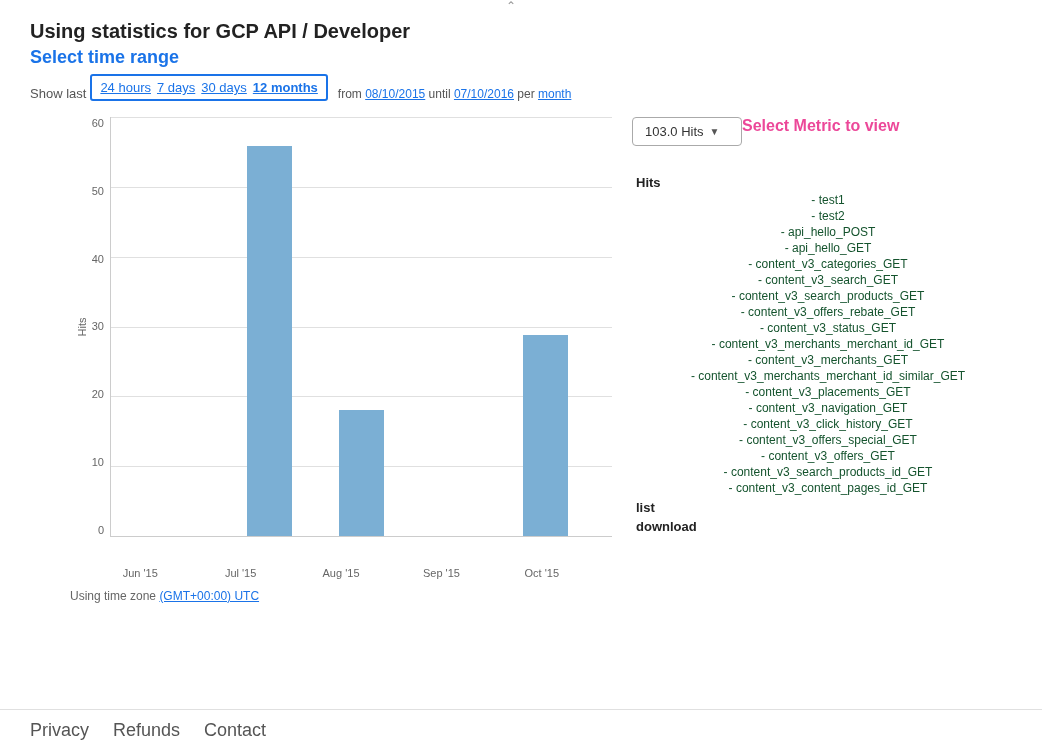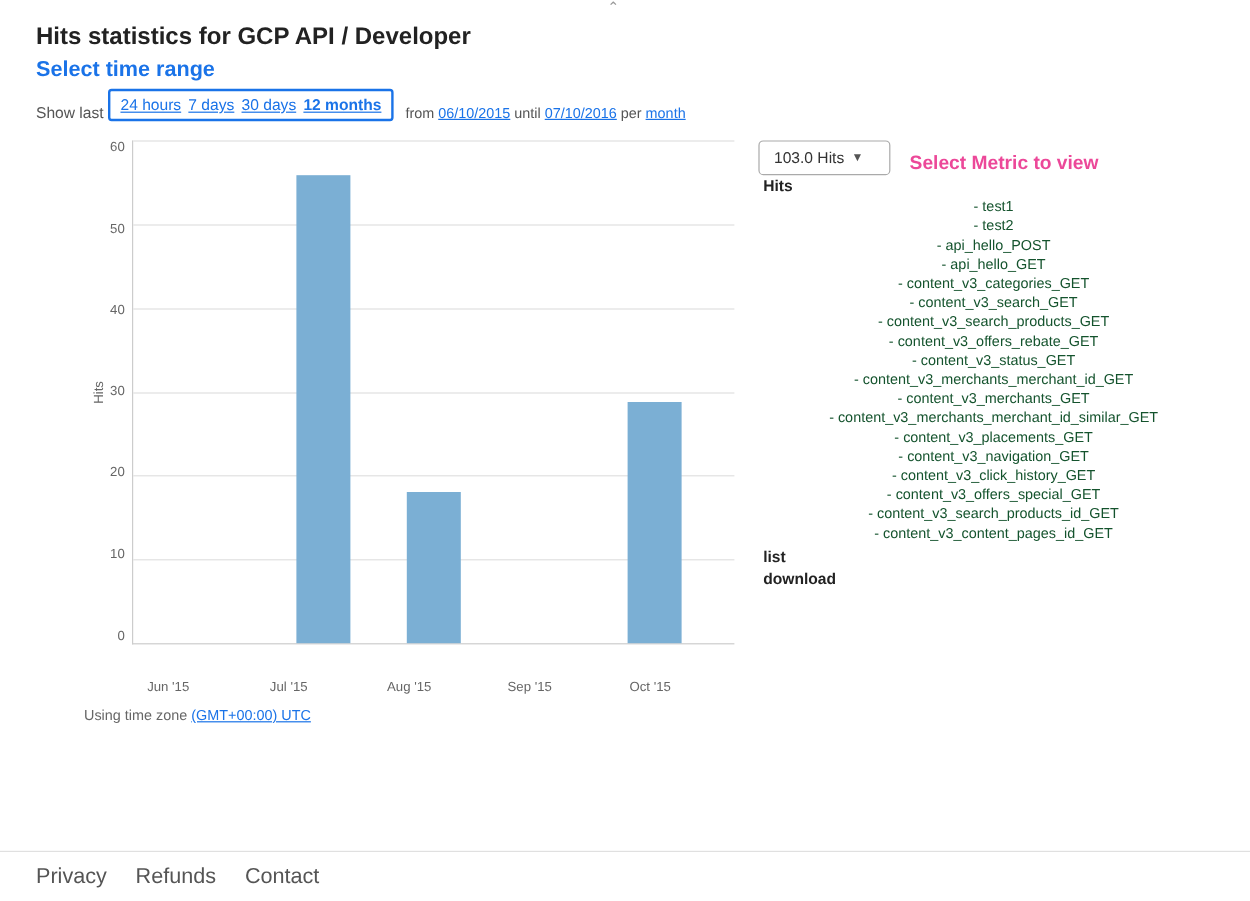--- a/index.html
+++ b/index.html
@@ -183,23 +183,22 @@
       text-decoration: underline;
     }
 
     .metric-panel {
       width: 380px;
       flex-shrink: 0;
     }
 
     .metric-selector-row {
       display: flex;
-      align-items: flex-end;
-      gap: 16px;
-      margin-bottom: 1px;
+      align-items: flex-start;
+      margin-bottom: 29px;
     }
 
     .hits-dropdown {
       border: 1px solid #aaa;
       border-radius: 4px;
       padding: 6px 12px;
       font-size: 13px;
       display: flex;
       align-items: center;
       gap: 6px;
@@ -280,36 +279,36 @@
     }
   </style>
 </head>
 <body>
 
 <div class="page-container">
   
   <div class="chevron-up">⌃</div>
 
   
-  <h1 class="page-title">Hits statistics for GCP API / Developer</h1>
+  <h1 class="page-title">Using statistics for GCP API / Developer</h1>
 
   
   <a class="select-time-range-link">Select time range</a>
 
   
   <div class="time-controls-row">
     <span class="show-last-label">Show last</span>
     <div class="show-last-box">
       <a class="time-link">24 hours</a>
       <a class="time-link">7 days</a>
       <a class="time-link">30 days</a>
       <a class="time-link bold">12 months</a>
     </div>
     <span class="date-range-text">
-      from <a>06/10/2015</a>
+      from <a>08/10/2015</a>
       until <a>07/10/2016</a>
       per <a>month</a>
     </span>
   </div>
 
   
   <div class="main-content">
 
     <div class="chart-area">
       <div style="position:relative; margin-left:40px;">
@@ -391,20 +390,21 @@
         <div class="metric-item">- content_v3_search_products_GET</div>
         <div class="metric-item">- content_v3_offers_rebate_GET</div>
         <div class="metric-item">- content_v3_status_GET</div>
         <div class="metric-item">- content_v3_merchants_merchant_id_GET</div>
         <div class="metric-item">- content_v3_merchants_GET</div>
         <div class="metric-item">- content_v3_merchants_merchant_id_similar_GET</div>
         <div class="metric-item">- content_v3_placements_GET</div>
         <div class="metric-item">- content_v3_navigation_GET</div>
         <div class="metric-item">- content_v3_click_history_GET</div>
         <div class="metric-item">- content_v3_offers_special_GET</div>
+        <div class="metric-item">- content_v3_offers_GET</div>
         <div class="metric-item">- content_v3_search_products_id_GET</div>
         <div class="metric-item">- content_v3_content_pages_id_GET</div>
         <div class="metric-standalone">list</div>
         <div class="metric-standalone">download</div>
       </div>
     </div>
   </div>
 </div>
 
 <div class="footer">

